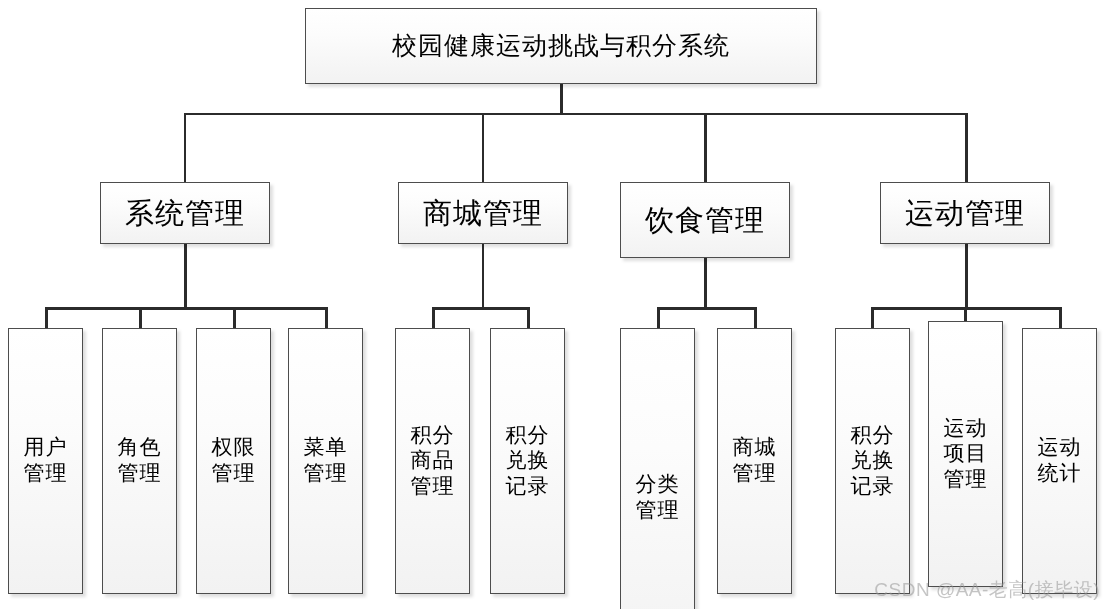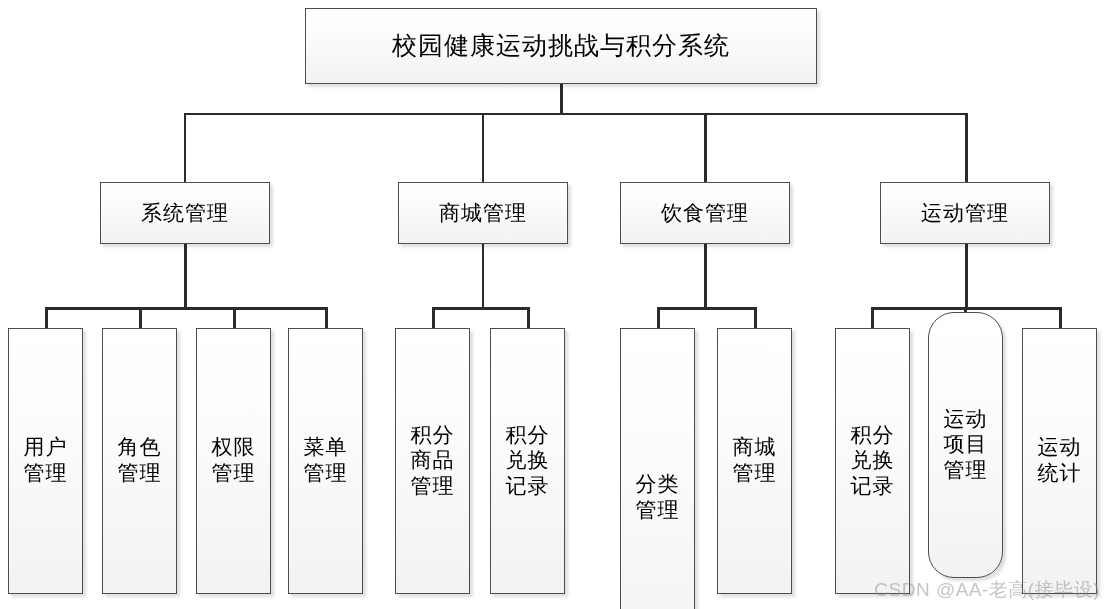--- a/index.html
+++ b/index.html
@@ -29,21 +29,21 @@
     text-align: center;
     color: #000000;
     line-height: 1.18;
     z-index: 3;
   }
   .node-root {
     font-size: 25px;
     letter-spacing: 1px;
   }
   .node-l2 {
-    font-size: 21px;
+    font-size: 29px;
     letter-spacing: 1px;
   }
   .node-leaf {
     font-size: 21px;
     letter-spacing: 1px;
     writing-mode: horizontal-tb;
     padding: 0 4px;
   }
   .node-leaf .leaf-text {
     display: block;
@@ -89,21 +89,21 @@
   <div class="conn v" style="left:965px; top:113px; width:3px; height:69px;"></div>
 
   <div class="node node-l2" style="left:100px; top:182px; width:170px; height:62px;">
     <span>系统管理</span>
   </div>
 
   <div class="node node-l2" style="left:398px; top:182px; width:170px; height:62px;">
     <span>商城管理</span>
   </div>
 
-  <div class="node node-l2" style="left:620px; top:182px; width:170px; height:62px;">
+  <div class="node node-l2" style="left:620px; top:182px; width:170px; height:76px;">
     <span>饮食管理</span>
   </div>
 
   <div class="node node-l2" style="left:880px; top:182px; width:170px; height:62px;">
     <span>运动管理</span>
   </div>
 
   <div class="conn v" style="left:184px; top:244px; width:3px; height:65px;"></div>
   <div class="conn h" style="left:45px; top:307px; width:283px; height:3px;"></div>
   <div class="conn v" style="left:45px; top:307px; width:3px; height:22px;"></div>
@@ -150,21 +150,21 @@
 
   <div class="conn v" style="left:965px; top:244px; width:3px; height:65px;"></div>
   <div class="conn h" style="left:871px; top:307px; width:191px; height:3px;"></div>
   <div class="conn v" style="left:871px; top:307px; width:3px; height:22px;"></div>
   <div class="conn v" style="left:964px; top:307px; width:3px; height:22px;"></div>
   <div class="conn v" style="left:1059px; top:307px; width:3px; height:22px;"></div>
 
   <div class="node node-leaf" style="left:835px; top:328px; width:75px; height:266px;">
     <span class="leaf-text">积分兑换记录</span>
   </div>
-  <div class="node node-leaf" style="left:928px; top:312px; width:75px; height:266px;border-radius:26px;">
+  <div class="node node-leaf" style="left:928px; top:321px; width:75px; height:266px;">
     <span class="leaf-text">运动项目管理</span>
   </div>
   <div class="node node-leaf" style="left:1022px; top:328px; width:75px; height:266px;">
     <span class="leaf-text">运动统计</span>
   </div>
 
   <div class="watermark">CSDN @AA-老高(接毕设)</div>
 
 </div>
 

